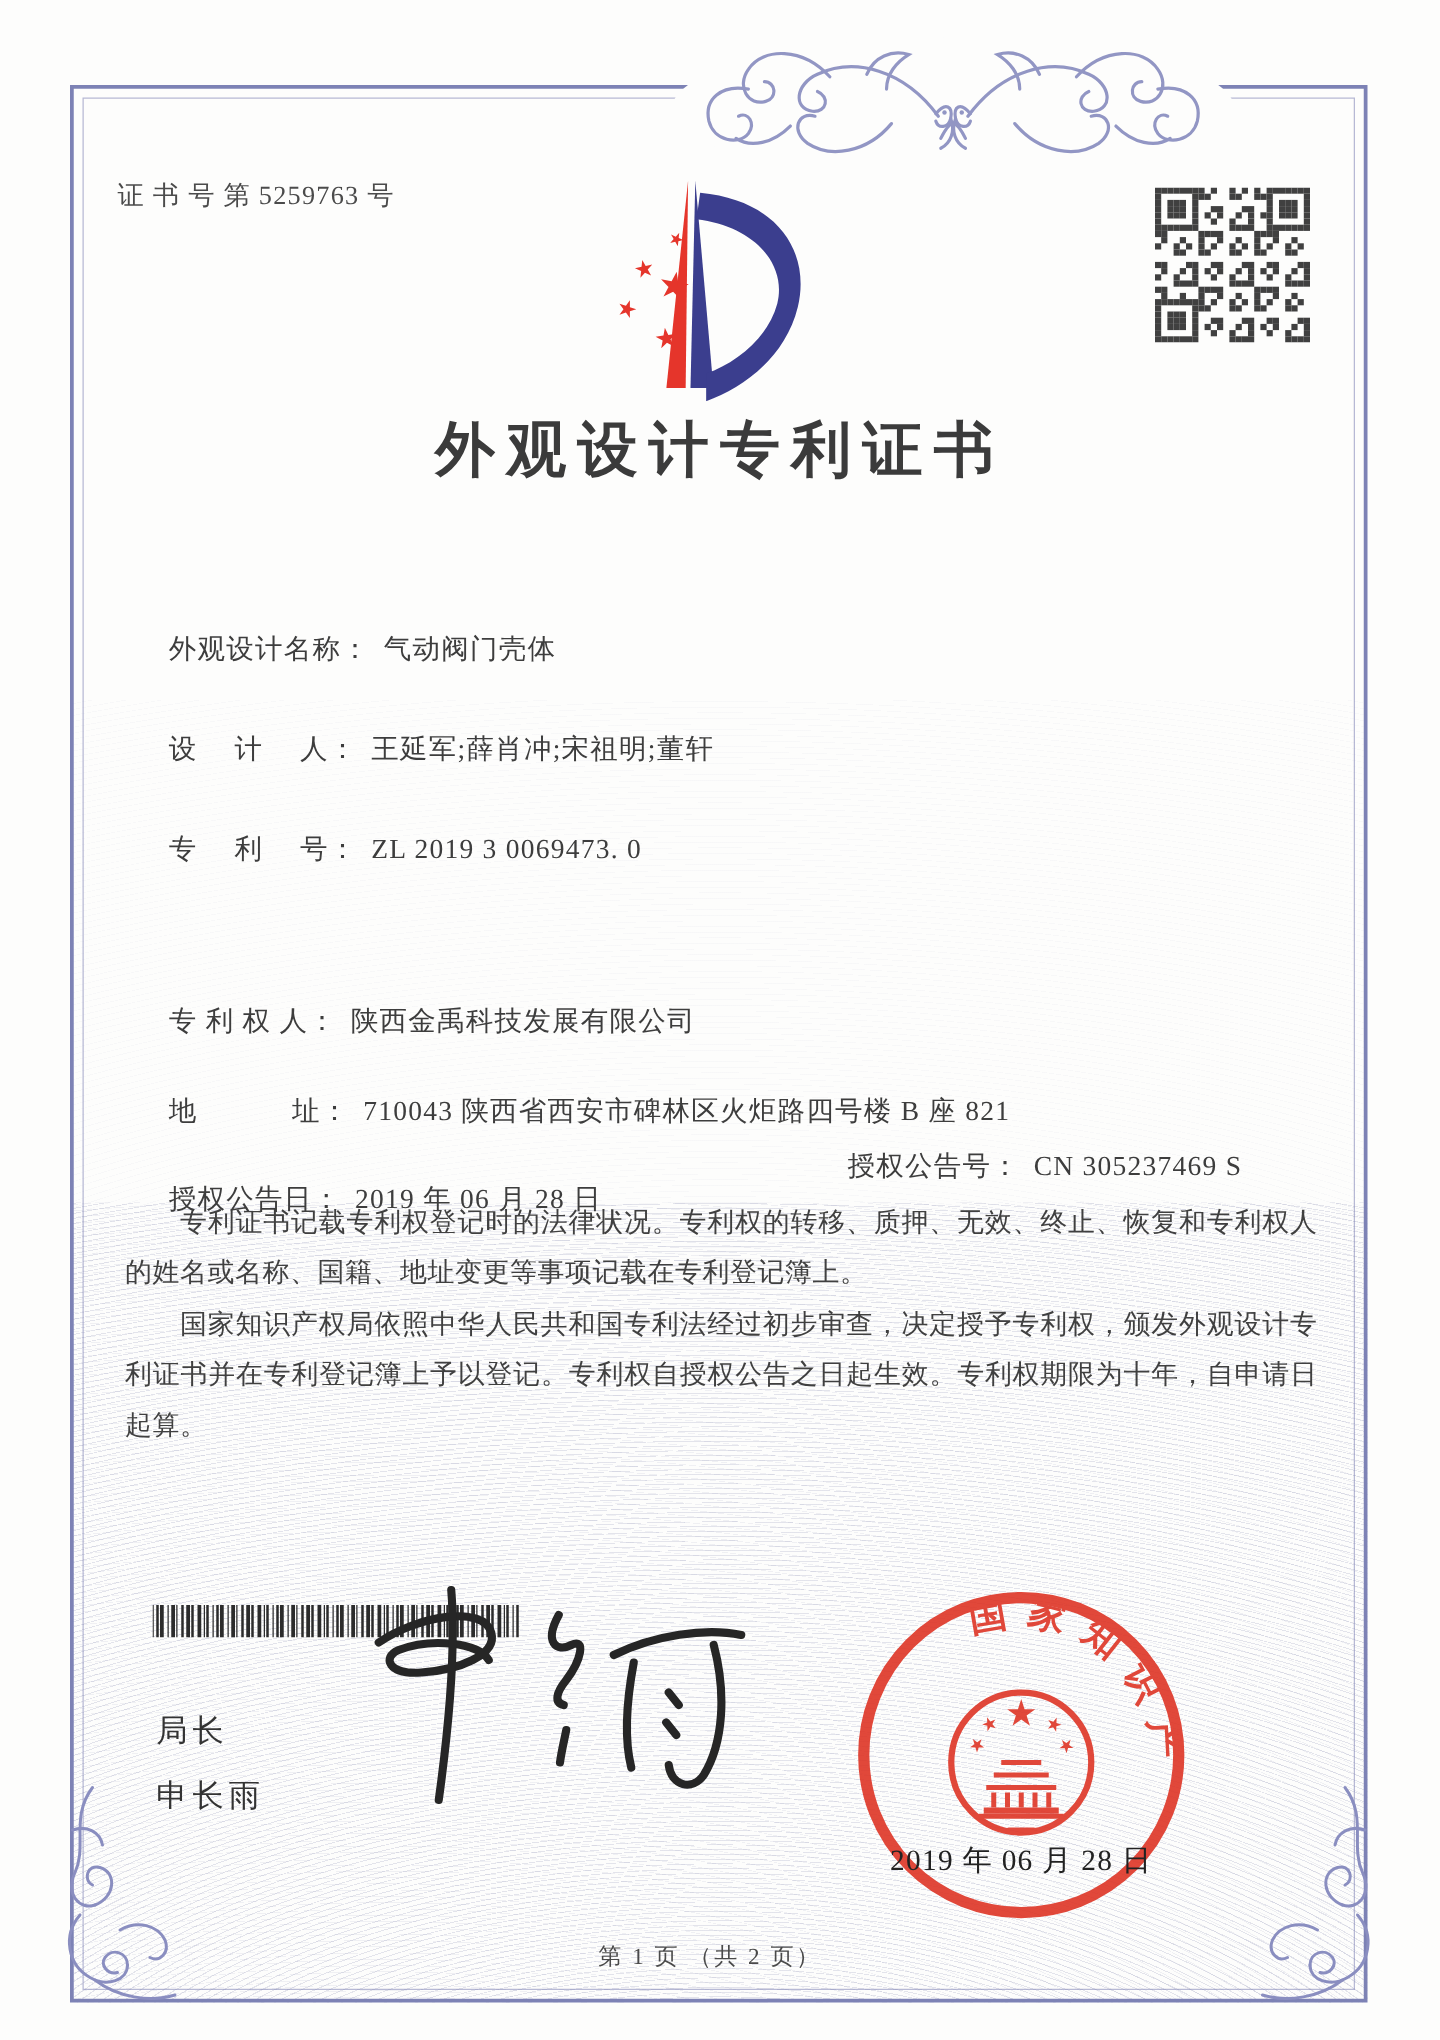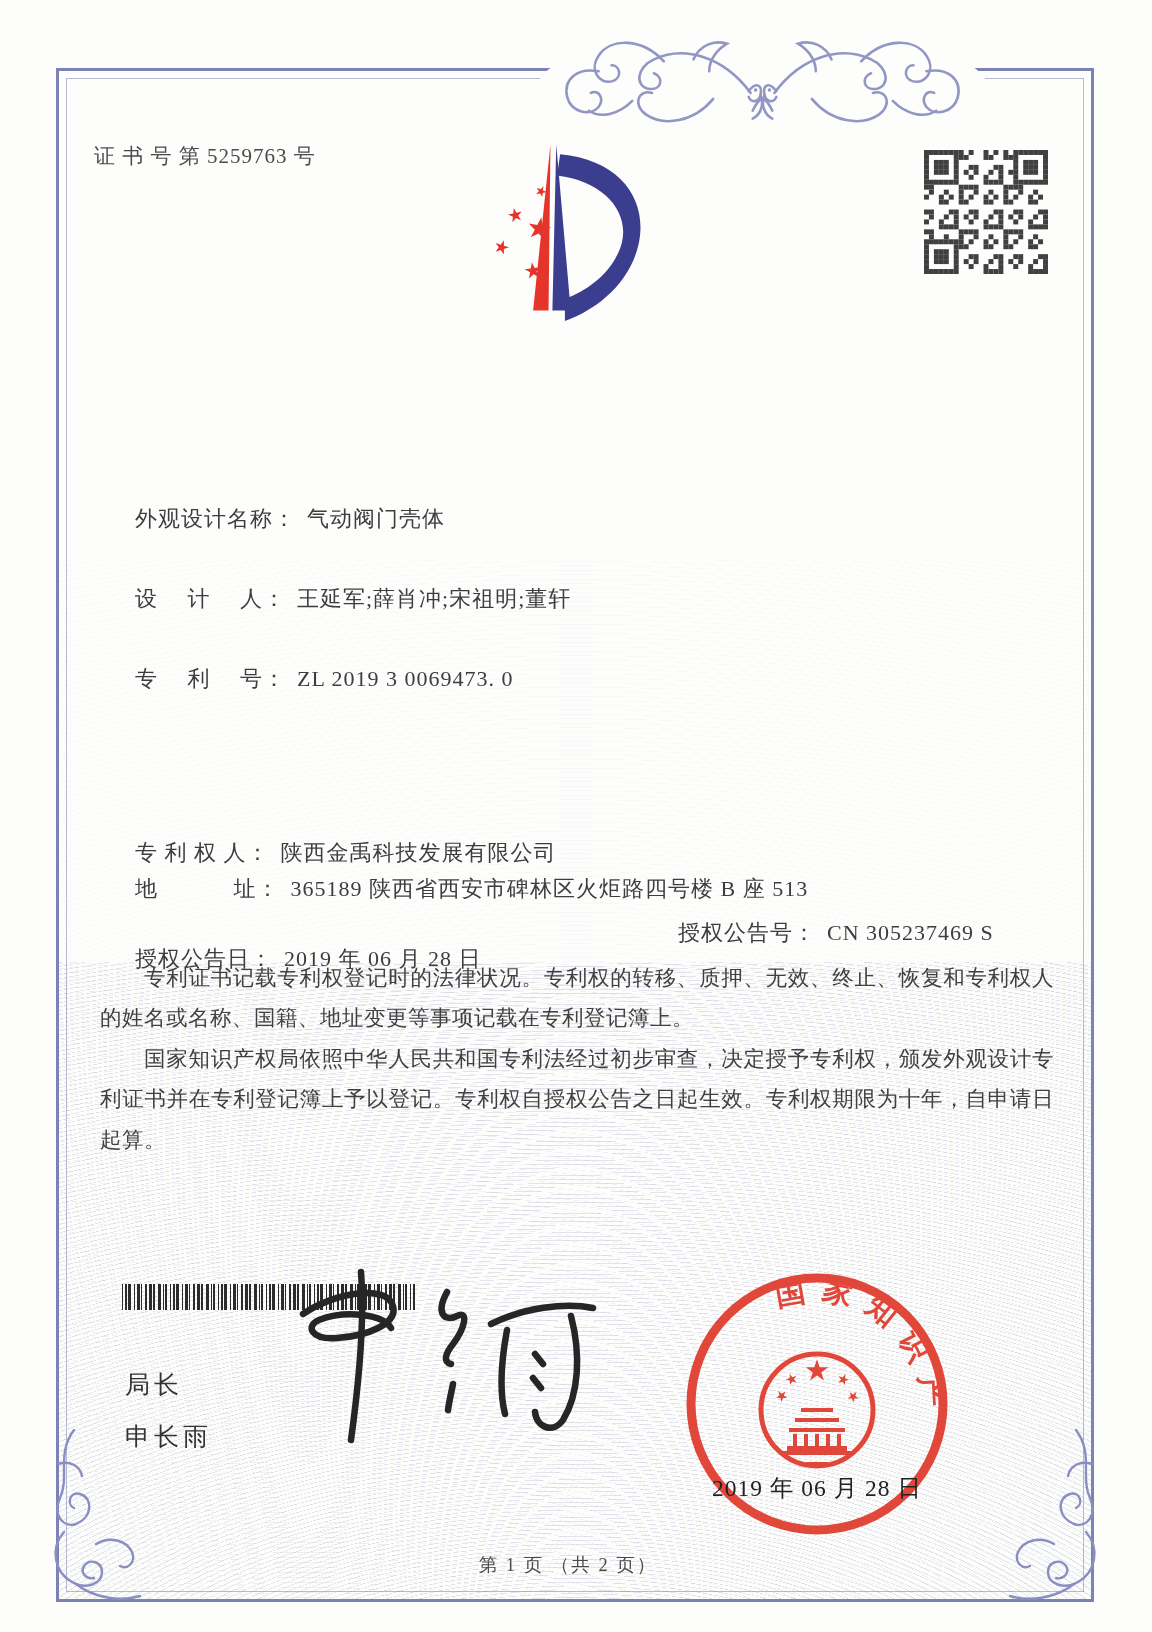--- a/index.html
+++ b/index.html
@@ -390,35 +390,36 @@
         <rect x="59.04" y="118.08" width="4.92" height="4.92" fill="#404040"></rect>
         <rect x="63.96" y="118.08" width="4.92" height="4.92" fill="#404040"></rect>
         <rect x="68.88" y="118.08" width="4.92" height="4.92" fill="#404040"></rect>
         <rect x="73.80" y="118.08" width="4.92" height="4.92" fill="#404040"></rect>
         <rect x="103.32" y="118.08" width="4.92" height="4.92" fill="#404040"></rect>
         <rect x="108.24" y="118.08" width="4.92" height="4.92" fill="#404040"></rect>
         <rect x="113.16" y="118.08" width="4.92" height="4.92" fill="#404040"></rect>
         <rect x="118.08" y="118.08" width="4.92" height="4.92" fill="#404040"></rect>
       </svg></div>
 
+  <h1 class="title">外观设计专利证书</h1>
 
   <div class="field-row" style="top:478px">
     <span class="flabel">外观设计名称</span><span>：</span><span class="fvalue">气动阀门壳体</span>
   </div>
   <div class="field-row" style="top:558px">
     <span class="flabel">设　 计　 人</span><span>：</span><span class="fvalue">王延军;薛肖冲;宋祖明;董轩</span>
   </div>
   <div class="field-row" style="top:638px">
     <span class="flabel">专　 利　 号</span><span>：</span><span class="fvalue">ZL 2019 3 0069473. 0</span>
   </div>
-  <div class="field-row" style="top:812px">
+  <div class="field-row" style="top:776px">
     <span class="flabel">专 利 权 人</span><span>：</span><span class="fvalue">陕西金禹科技发展有限公司</span>
   </div>
   <div class="field-row" style="top:848px">
-    <span class="flabel">地　　　 址</span><span>：</span><span class="fvalue">365189 陕西省西安市碑林区火炬路四号楼 B 座 513</span>
+    <span class="flabel">地　　　 址</span><span>：</span><span class="fvalue">710043 陕西省西安市碑林区火炬路四号楼 B 座 821</span>
   </div>
   <div class="field-row" style="top:918px">
     <span><span class="flabel">授权公告日</span><span>：</span><span class="fvalue">2019 年 06 月 28 日</span></span>
     <span class="grant-2"><span class="flabel">授权公告号</span><span>：</span><span class="fvalue">CN 305237469 S</span></span>
   </div>
 
   <div class="body-text">
     <p>专利证书记载专利权登记时的法律状况。专利权的转移、质押、无效、终止、恢复和专利权人的姓名或名称、国籍、地址变更等事项记载在专利登记簿上。</p>
     <p>国家知识产权局依照中华人民共和国专利法经过初步审查，决定授予专利权，颁发外观设计专利证书并在专利登记簿上予以登记。专利权自授权公告之日起生效。专利权期限为十年，自申请日起算。</p>
   </div>

